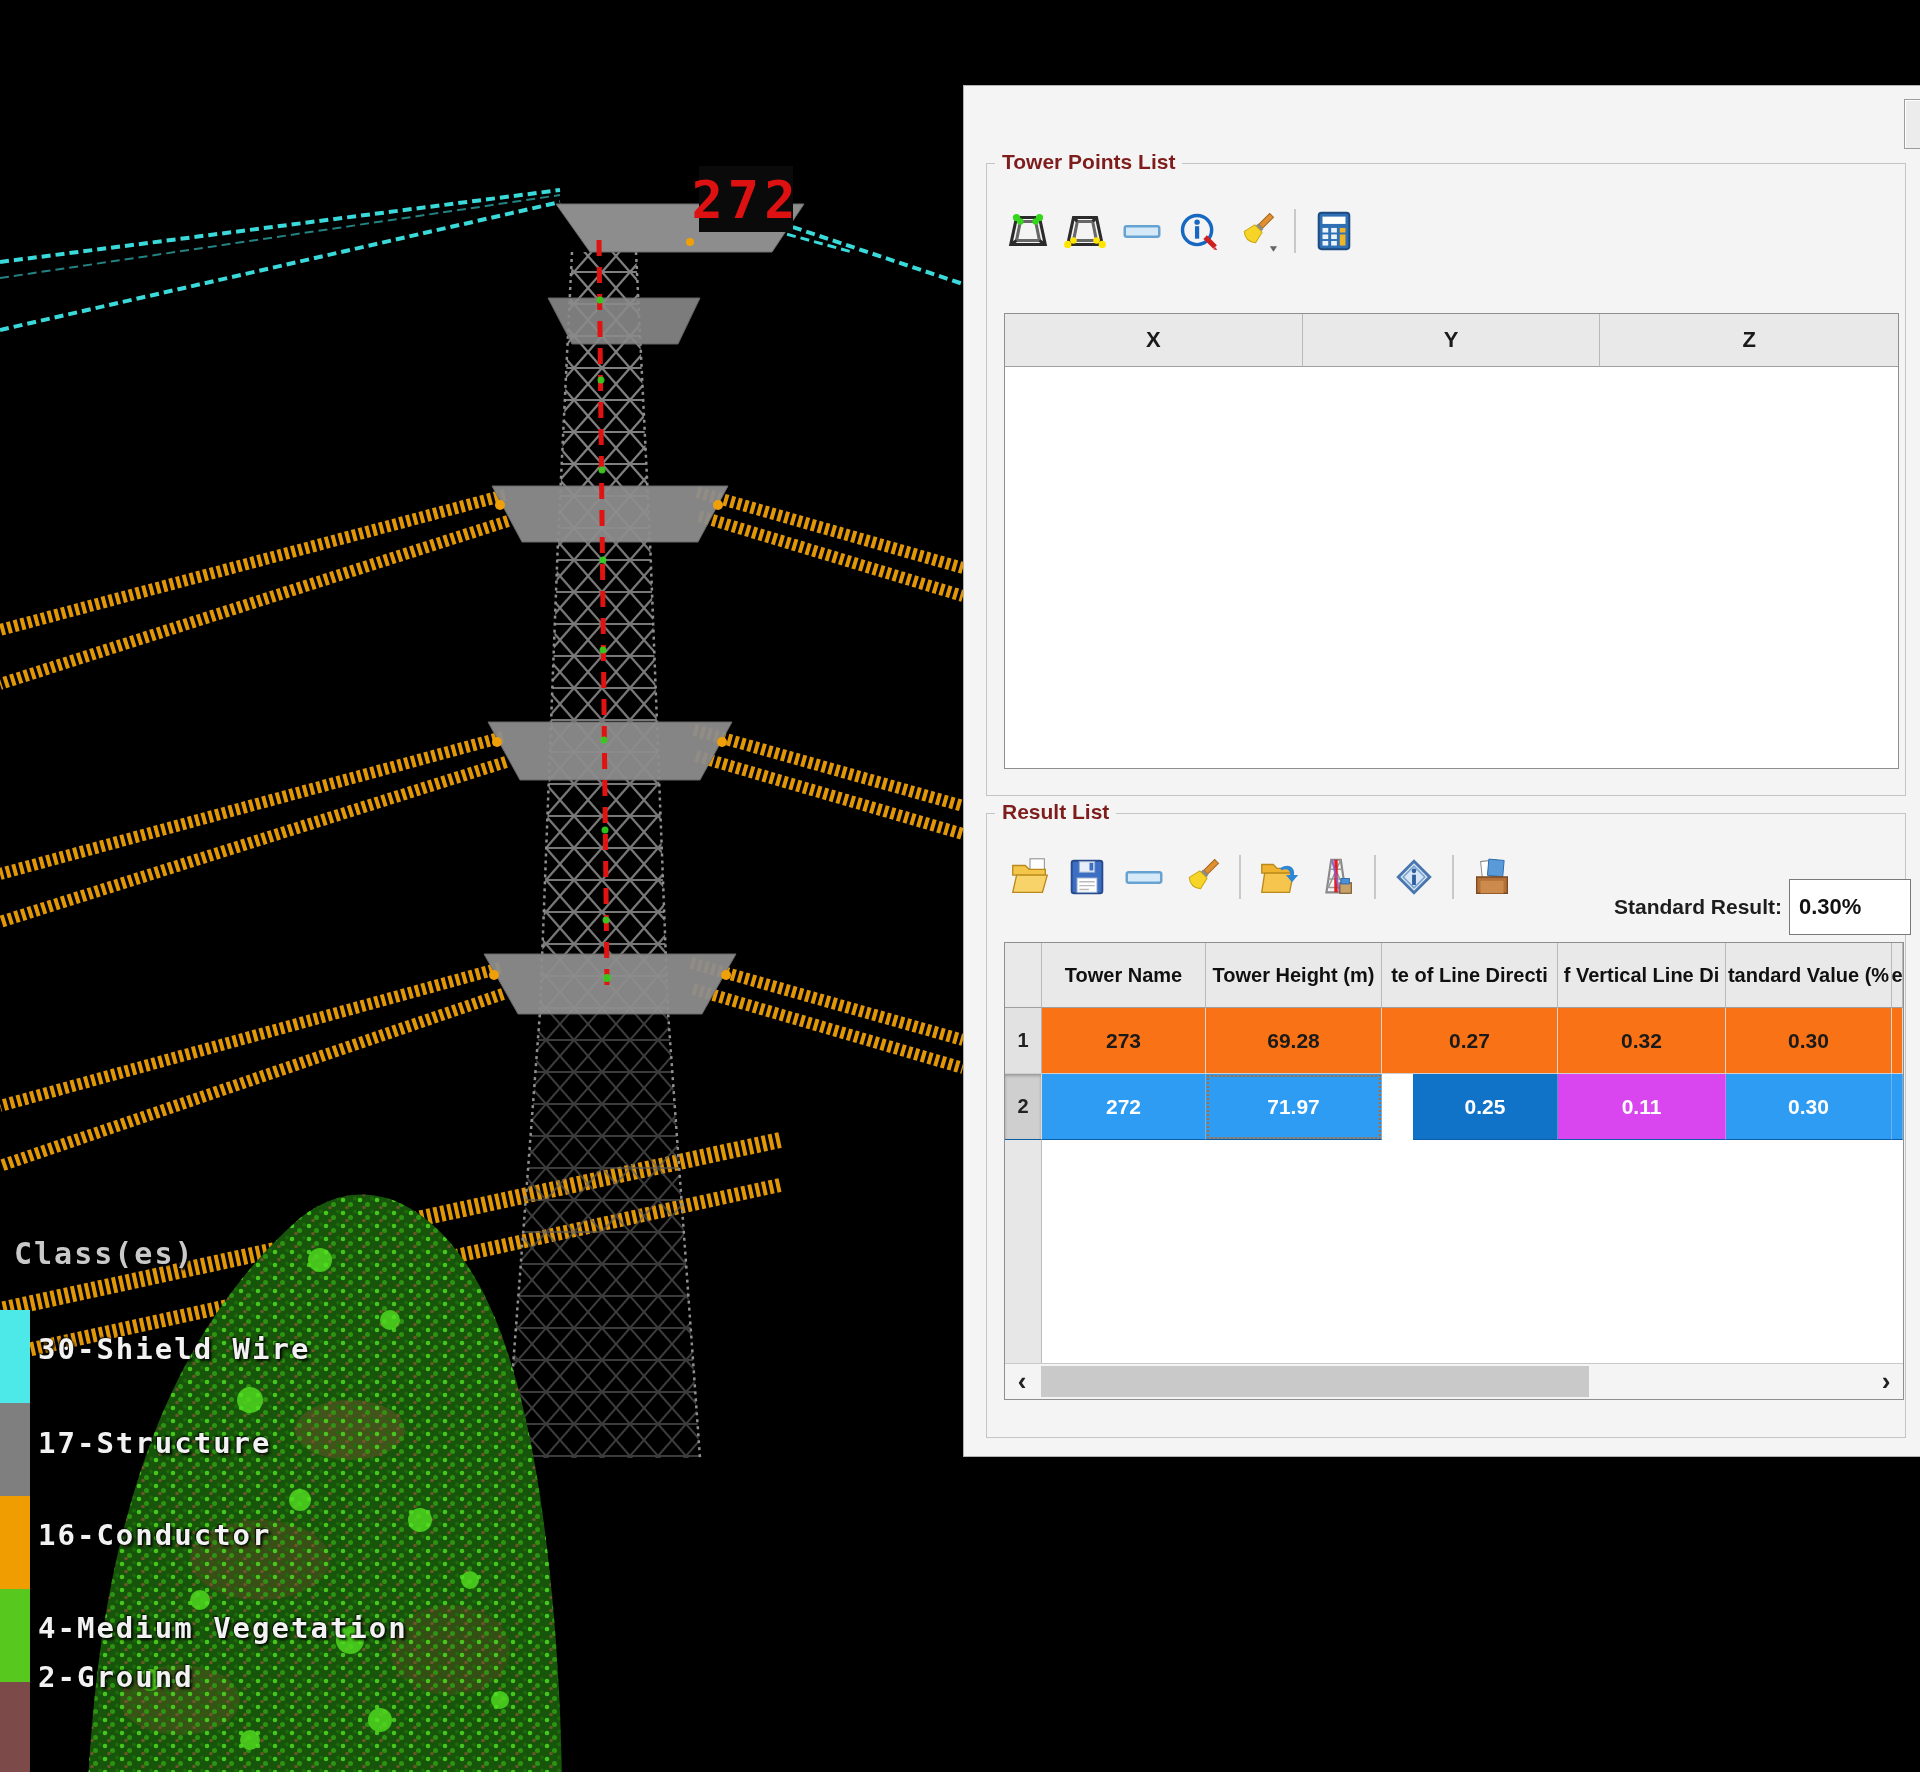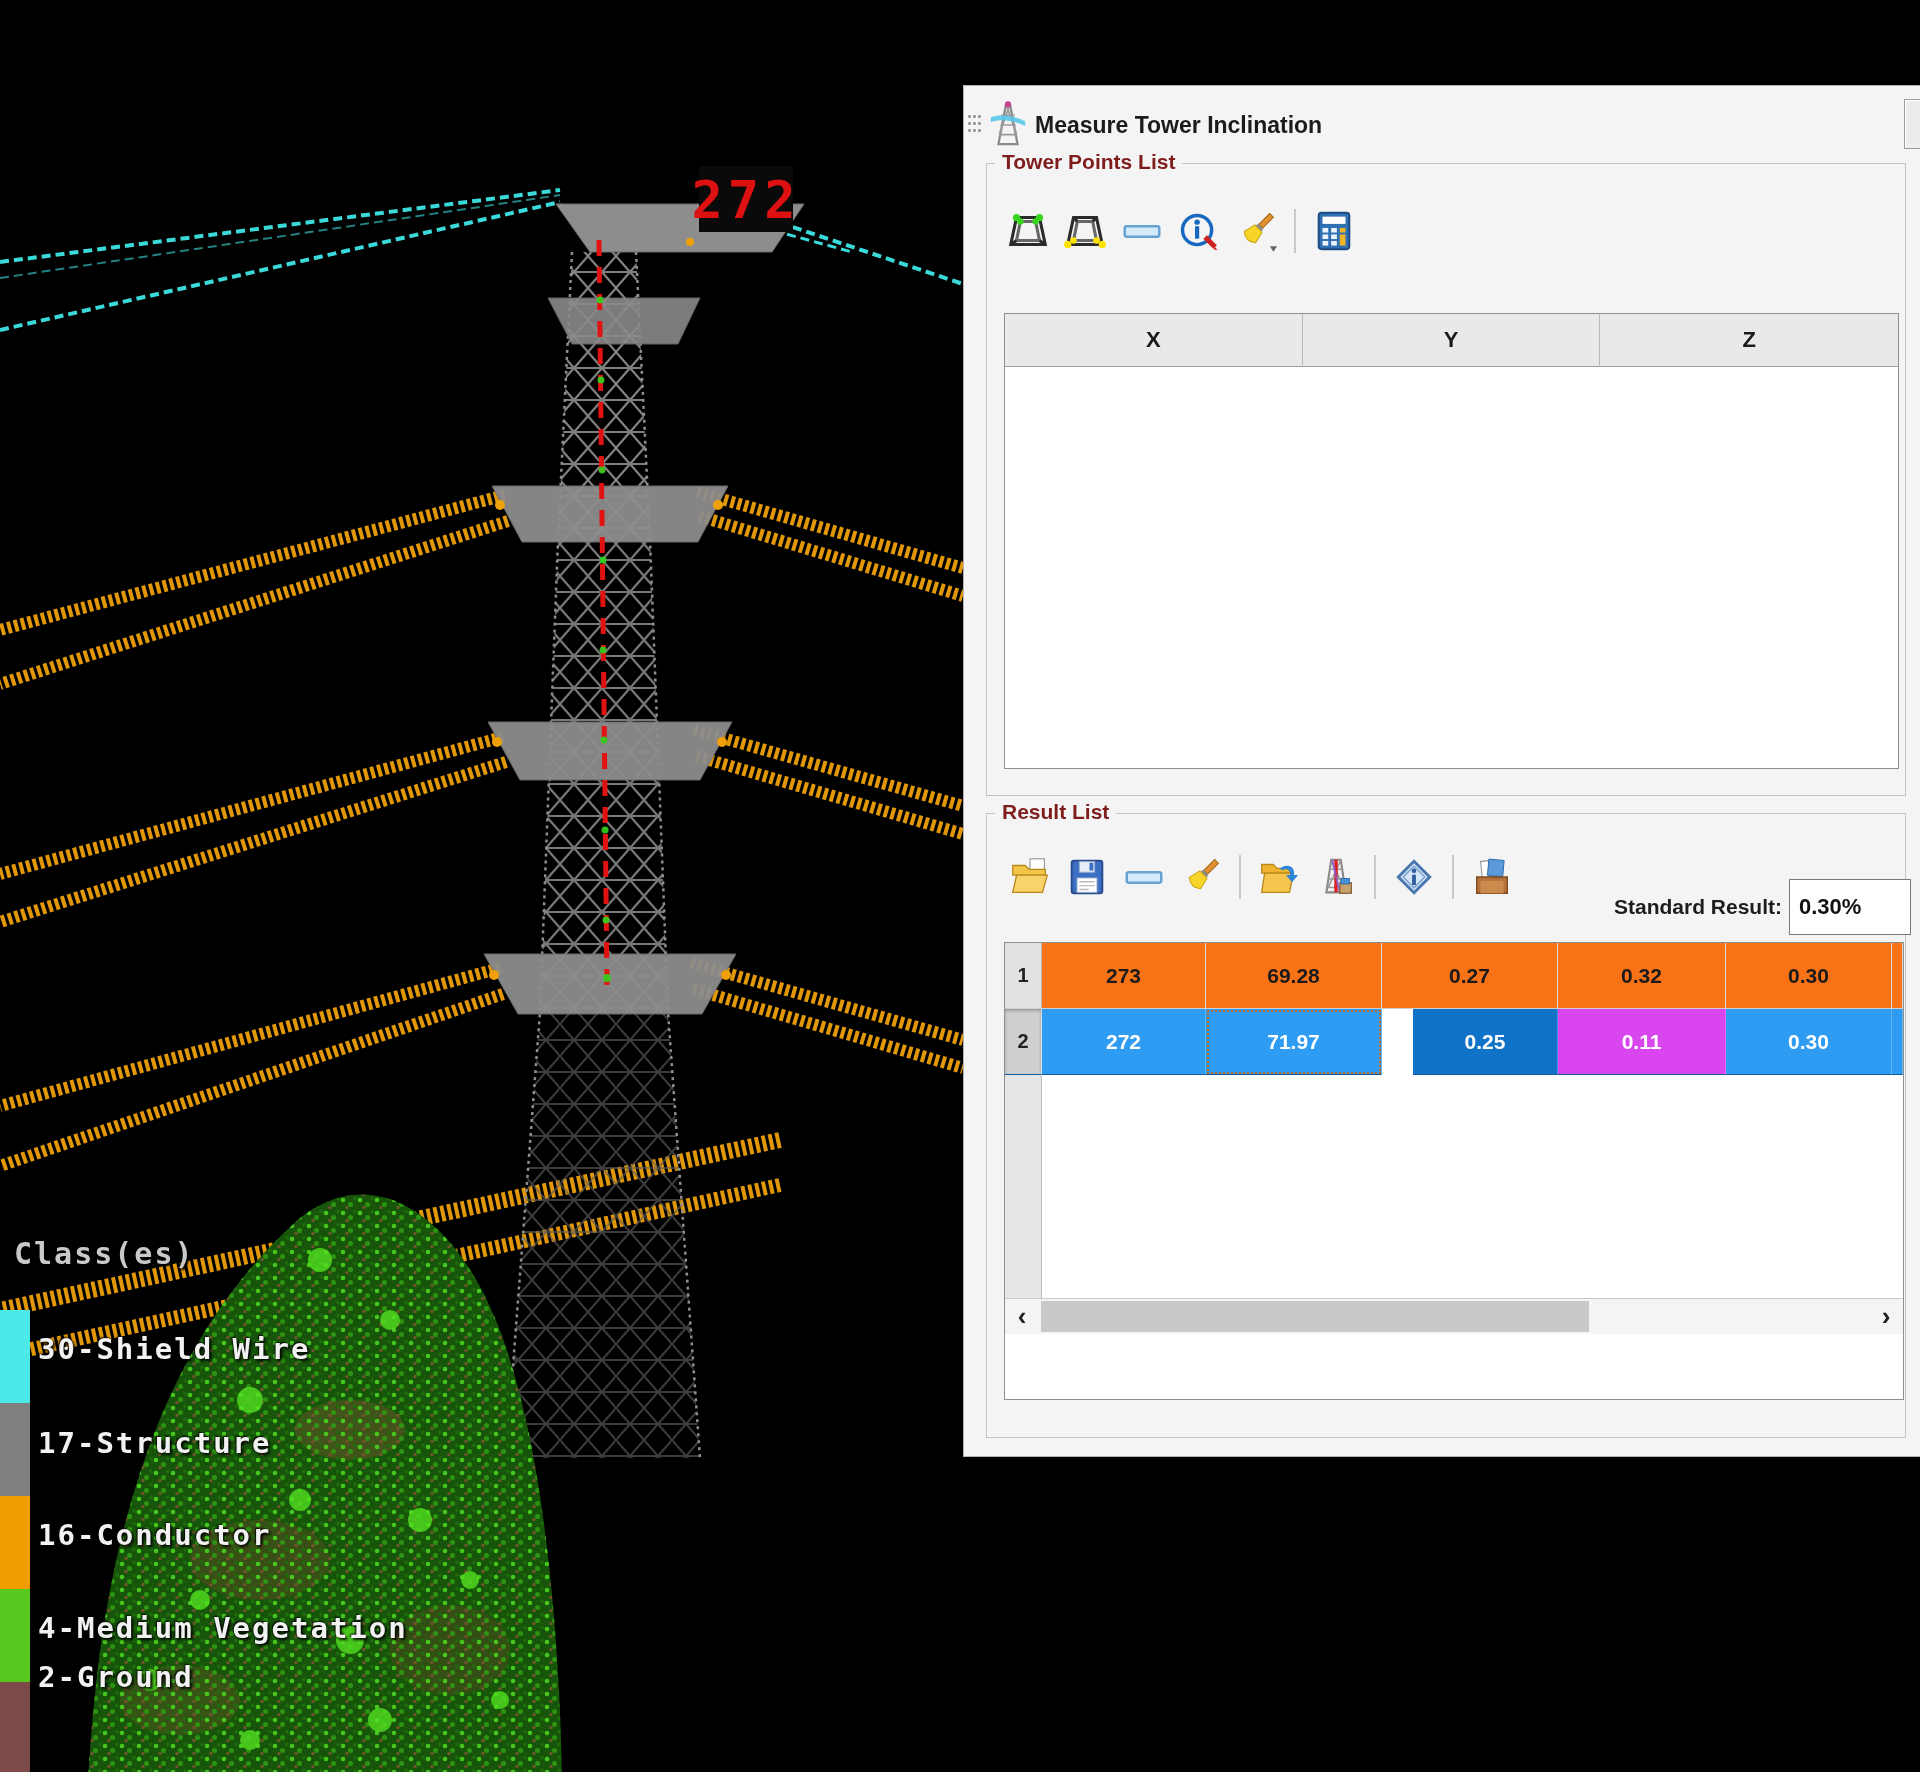--- a/index.html
+++ b/index.html
@@ -227,42 +227,20 @@
 <div class="legend-label" style="top:1332px">30-Shield Wire</div>
 <div class="legend-label" style="top:1426px">17-Structure</div>
 <div class="legend-label" style="top:1518px">16-Conductor</div>
 <div class="legend-label" style="top:1611px">4-Medium Vegetation</div>
 <div class="legend-label" style="top:1660px">2-Ground</div>
 
 <div class="bottom-strip"></div>
 
 <div class="dialog">
 
-  <div class="dlg-titlebar">
-    <div class="grip">
-      <i></i>
-        <i></i>
-        <i></i>
-        <i></i>
-        <i></i>
-        <i></i>
-        <i></i>
-        <i></i>
-        <i></i>
-    </div>
-    <div class="dlg-icon">
-      <svg viewBox="0 0 22 26" width="42" height="50">
-        <path d="M10 2 L12 2 L16 23 L6 23 Z" fill="none" stroke="#8a8a8a" stroke-width="1.2"></path>
-        <path d="M7.5 8 L14.5 8 M7 13 L15 13 M6.5 18 L15.5 18 M10 2 L15.5 18 M12 2 L6.5 18" stroke="#9a9a9a" stroke-width="0.9" fill="none"></path>
-        <path d="M2 9 C7 7 14 8 20 11 L20 13.5 C14 10.5 7 9.5 2 11.5 Z" fill="#58c8e8" opacity="0.9"></path>
-        <circle cx="11" cy="2.2" r="1.6" fill="#cc4488"></circle>
-      </svg>
-    </div>
-    <div class="dlg-title">Measure Tower Inclination</div>
-  </div>
 
   <div class="partial-btn"></div>
 
   <div class="groupbox" id="group-points">
     <div class="gb-label">Tower Points List</div>
   </div>
 
   <div class="toolbar" id="toolbar-points">
     <div class="icon-btn">
       <svg viewBox="0 0 24 24" width="46" height="46">
@@ -420,20 +398,29 @@
     </div>
   </div>
 
   <div class="std-label">Standard Result:</div>
   <div class="std-spin">
     <input class="std-input" readonly="" value="0.30%" style="">
 
   </div>
 
   <div class="t2-wrap">
+    <div class="t2-grid t2-header">
+      <div class="hcell"></div>
+      <div class="hcell">Tower Name</div>
+      <div class="hcell">Tower Height (m)</div>
+      <div class="hcell">te of Line Directi</div>
+      <div class="hcell">f Vertical Line Di</div>
+      <div class="hcell">tandard Value (%</div>
+      <div class="hcell">e</div>
+    </div>
     <div class="t2-body">
       <div class="vstrip"></div>
 
       <div class="t2-grid t2-row">
         <div class="cell numcell">1</div>
         <div class="cell">273</div>
         <div class="cell">69.28</div>
         <div class="cell">0.27</div>
         <div class="cell">0.32</div>
         <div class="cell">0.30</div>

